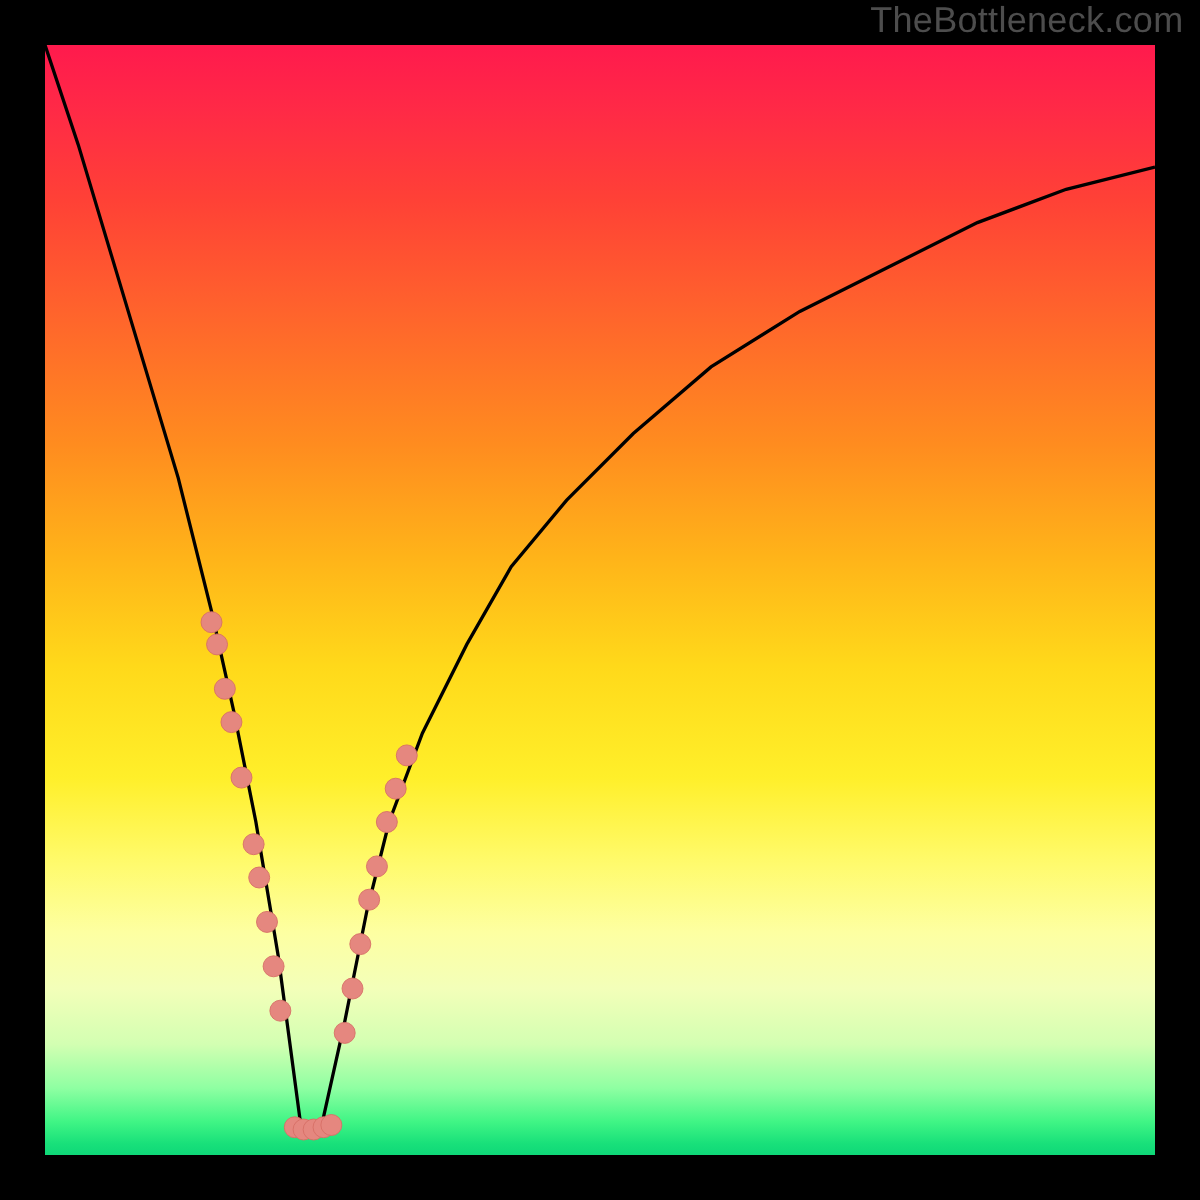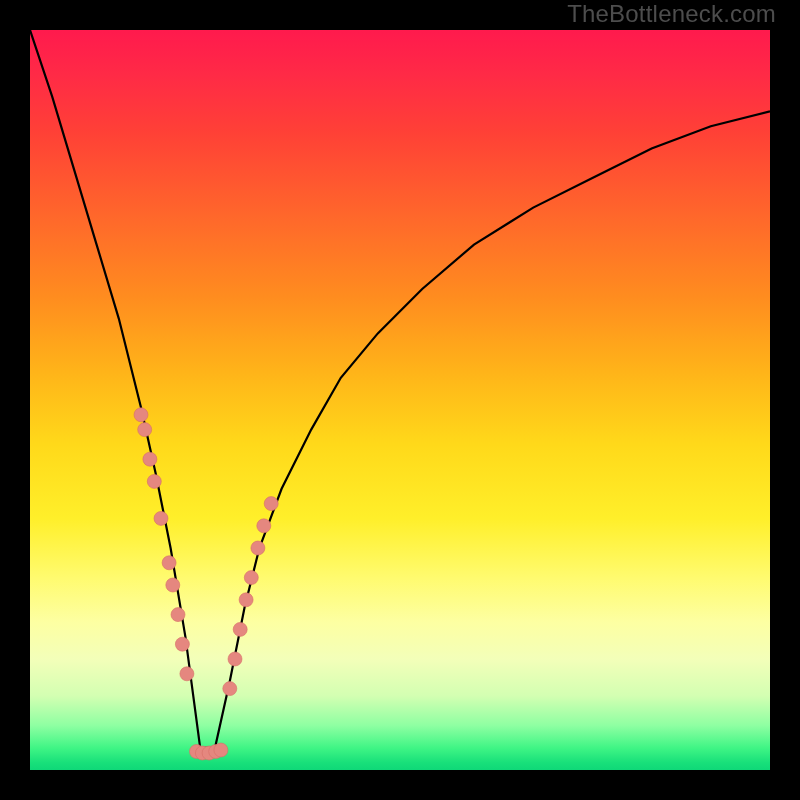--- a/index.html
+++ b/index.html
@@ -49,21 +49,21 @@
   }
   svg.curve-layer {
     position: absolute;
     inset: 0;
     width: 100%;
     height: 100%;
   }
   .watermark {
     position: absolute;
     top: 0;
-    right: 24px;
+    right: 11px;
     font-size: 24px;
     font-weight: 500;
     color: #4d4d4d;
     letter-spacing: 0.2px;
   }
 </style>
 </head>
 <body>
 
 <div class="frame">

